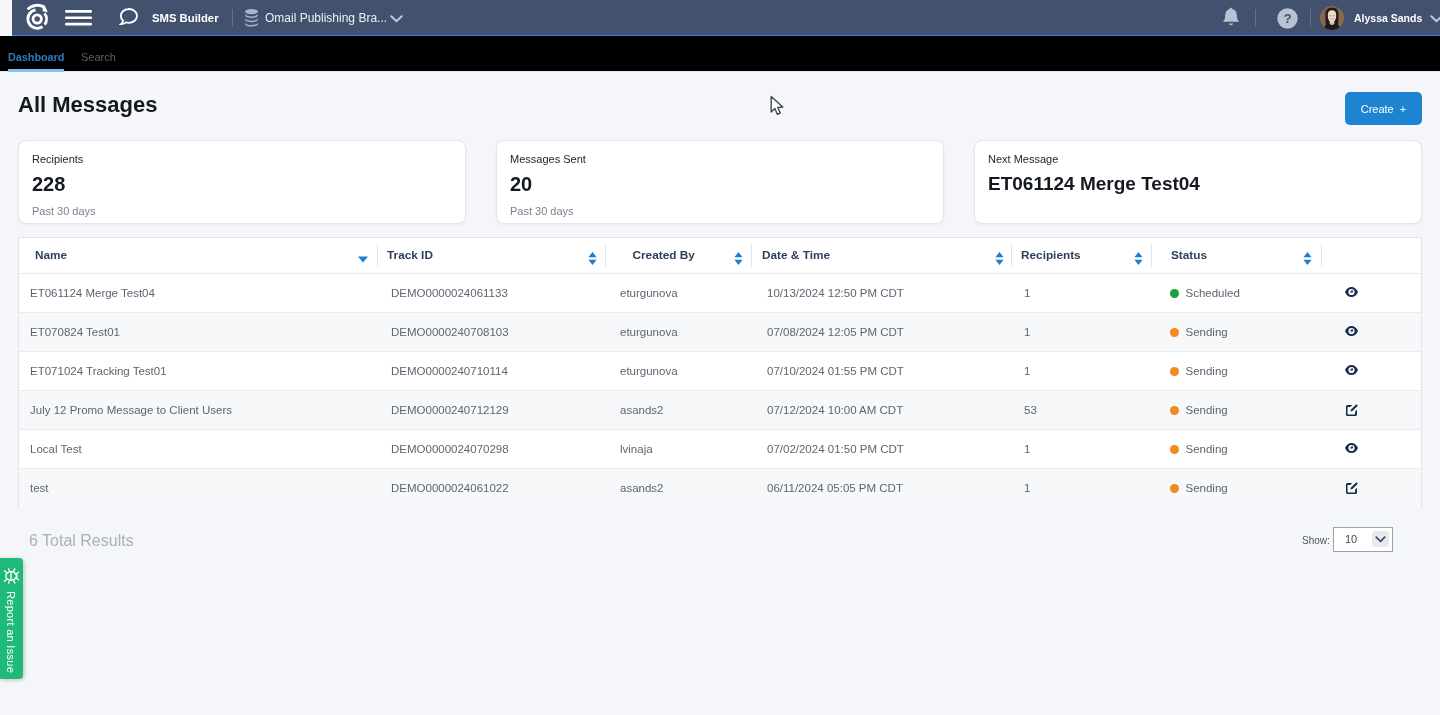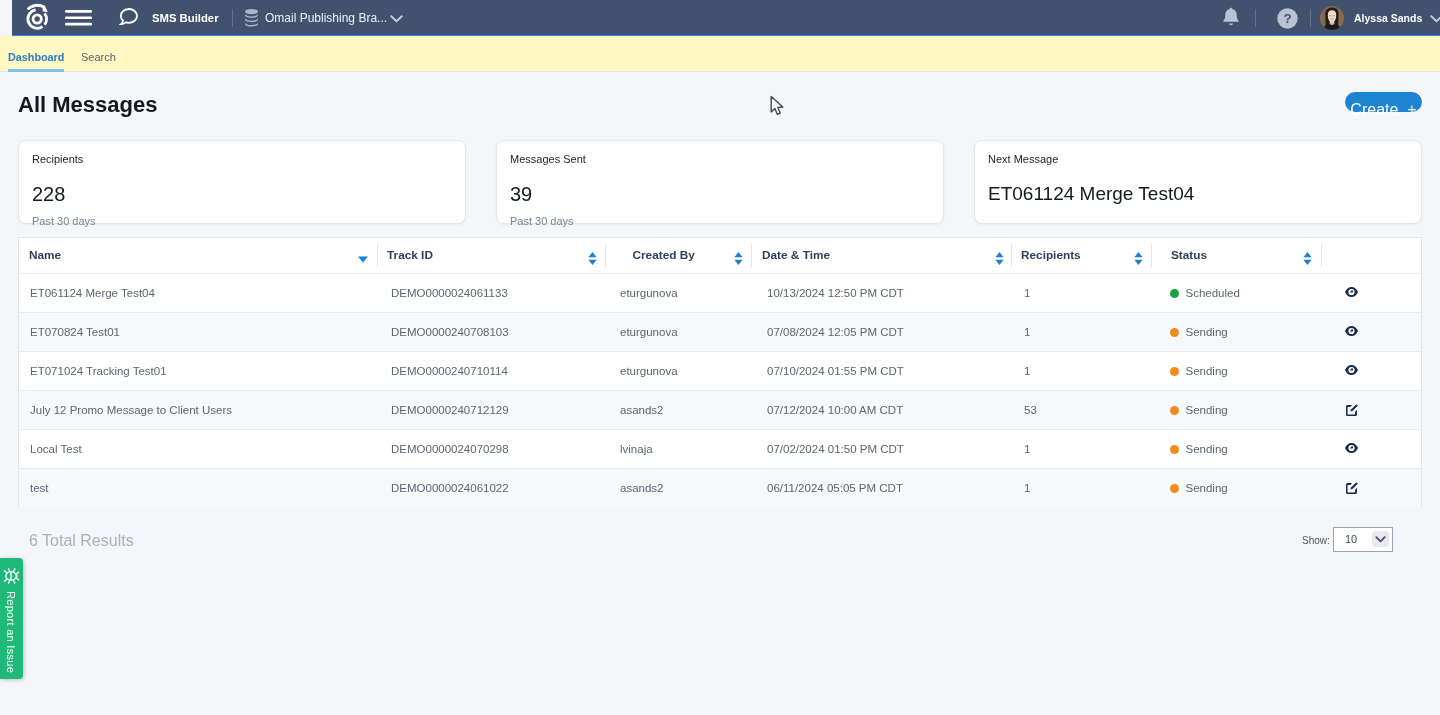--- a/index.html
+++ b/index.html
@@ -4,31 +4,31 @@
 <style>
 * { margin:0; padding:0; box-sizing:border-box; }
 html,body { width:1440px; height:715px; overflow:hidden; }
 body { font-family:"Liberation Sans", sans-serif; background:#f5f6fa; position:relative; }
 .abs { position:absolute; }
 
 #topbar { position:absolute; left:12px; top:0; width:1440px; height:36px; background:#42526e; border-bottom:1px solid #3b82f6; }
 #topbar .vdiv { position:absolute; top:9px; width:1px; height:18px; background:#64738c; }
 .tb-txt { position:absolute; top:0; height:36px; line-height:36px; color:#fff; font-weight:bold; white-space:nowrap; }
 
-#tabbar { position:absolute; left:0; top:36px; width:1440px; height:36px; background:#fef9c3; border-bottom:1px solid #e3e5ea; }
+#tabbar { position:absolute; left:0; top:36px; width:1440px; height:36px; background:#000000; border-bottom:1px solid #e3e5ea; }
 .tab { position:absolute; top:0; height:36px; line-height:42px; }
 #tab1 { left:8px; width:56px; text-align:center; color:#2b7bc2; font-weight:bold; font-size:10.8px; border-bottom:3px solid #7ec2ec; }
 #tab2 { left:81px; color:#57606c; font-size:11px; }
 
 #h1 { position:absolute; left:18px; top:94px; font-size:22px; line-height:22px; font-weight:bold; color:#14181f; }
-#createbtn { position:absolute; left:1345px; top:92px; width:77px; height:20px; background:#1e84d1; border-radius:10px; color:#fff; font-size:16px; line-height:35px; text-align:center; }
+#createbtn { position:absolute; left:1345px; top:92px; width:77px; height:33px; background:#1e84d1; border-radius:5px; color:#fff; font-size:11px; line-height:35px; text-align:center; }
 
 .card { position:absolute; top:140px; width:448px; height:84px; background:#fff; border:1px solid #e4e6ec; border-radius:8px; box-shadow:0 1px 3px rgba(20,30,60,0.05); padding:12px 13px; }
 .card .t1 { font-size:11px; line-height:13px; color:#21262f; }
-.card .t2 { font-size:20px; line-height:24px; font-weight:normal; color:#14181f; margin-top:16px; }
+.card .t2 { font-size:20px; line-height:24px; font-weight:bold; color:#14181f; margin-top:6px; }
 .card .t3 { font-size:11px; line-height:13px; color:#79828e; margin-top:9px; }
 #card3 .t2 { font-size:19px; }
 
 #table { position:absolute; left:18px; top:237px; width:1404px; height:270px; background:#fff; border:1px solid #e2e4ea; }
 .th { position:absolute; top:0; height:35px; line-height:35px; font-size:11.8px; font-weight:bold; color:#2e3f5c; }
 .colline { position:absolute; top:6px; height:23px; width:1px; background:#e3e5ea; }
 .row { position:absolute; left:0; width:1402px; height:39px; border-top:1px solid #eaebee; background:#fff; }
 .row.alt { background:#f7f8f9; }
 .cell { position:absolute; top:0; height:38px; line-height:38px; font-size:11.5px; color:#5c6571; white-space:nowrap; }
 .dot { position:absolute; left:1151px; top:15px; width:9px; height:9px; border-radius:50%; }
@@ -123,30 +123,30 @@
 <div id="h1">All Messages</div>
 <div id="createbtn">Create&nbsp;&nbsp;+</div>
 
 <div class="card" style="left:18px">
   <div class="t1">Recipients</div>
   <div class="t2">228</div>
   <div class="t3">Past 30 days</div>
 </div>
 <div class="card" style="left:496px">
   <div class="t1">Messages Sent</div>
-  <div class="t2">39</div>
+  <div class="t2">20</div>
   <div class="t3">Past 30 days</div>
 </div>
 <div class="card" id="card3" style="left:974px">
   <div class="t1">Next Message</div>
   <div class="t2">ET061124 Merge Test04</div>
 </div>
 
 <div id="table">
-  <div class="th" style="left:10px;">Name</div>
+  <div class="th" style="left:16px;">Name</div>
   <div class="th" style="left:368px;">Track ID</div>
   <div class="th" style="left:597.5px;margin-left:16px;">Created By</div>
   <div class="th" style="left:743px;">Date &amp; Time</div>
   <div class="th" style="left:1002px;">Recipients</div>
   <div class="th" style="left:1152px;">Status</div>
   <div class="colline" style="left:358px"></div>
   <div class="colline" style="left:586px"></div>
   <div class="colline" style="left:732px"></div>
   <div class="colline" style="left:991.5px"></div>
   <div class="colline" style="left:1131.5px"></div>

